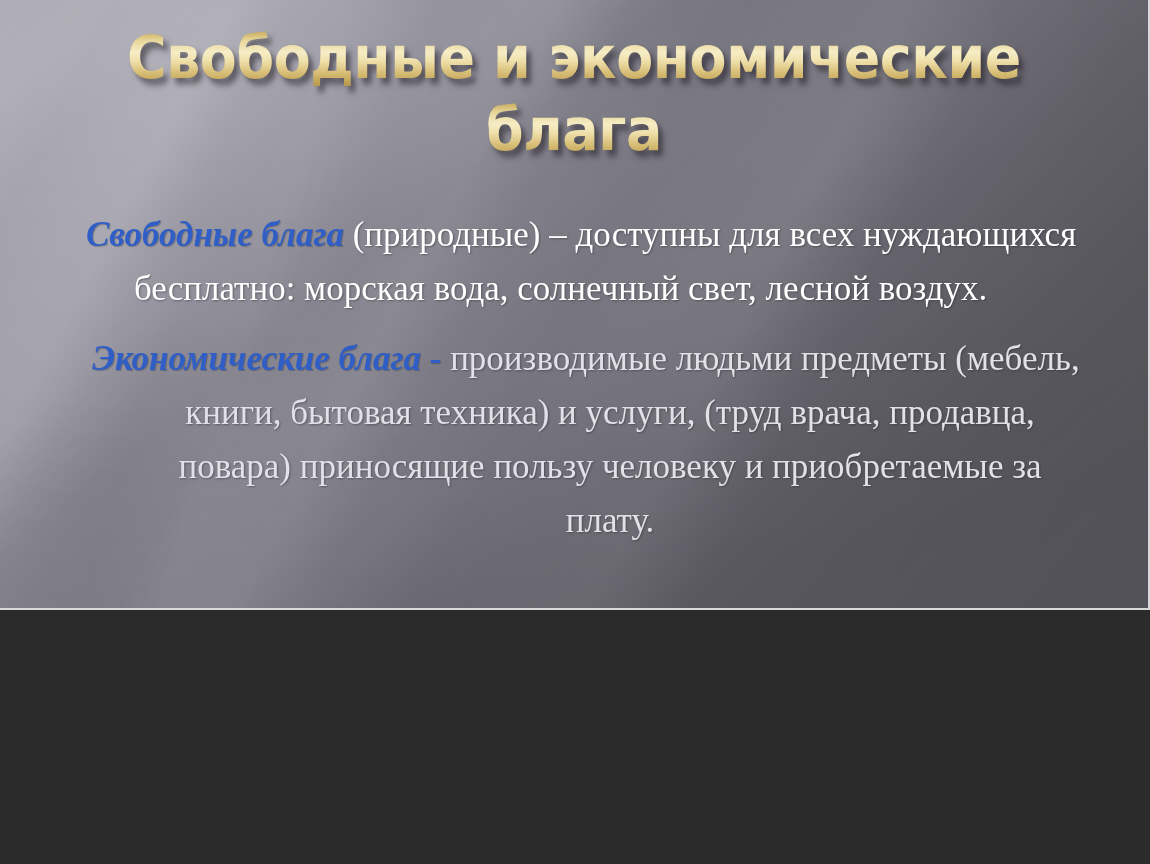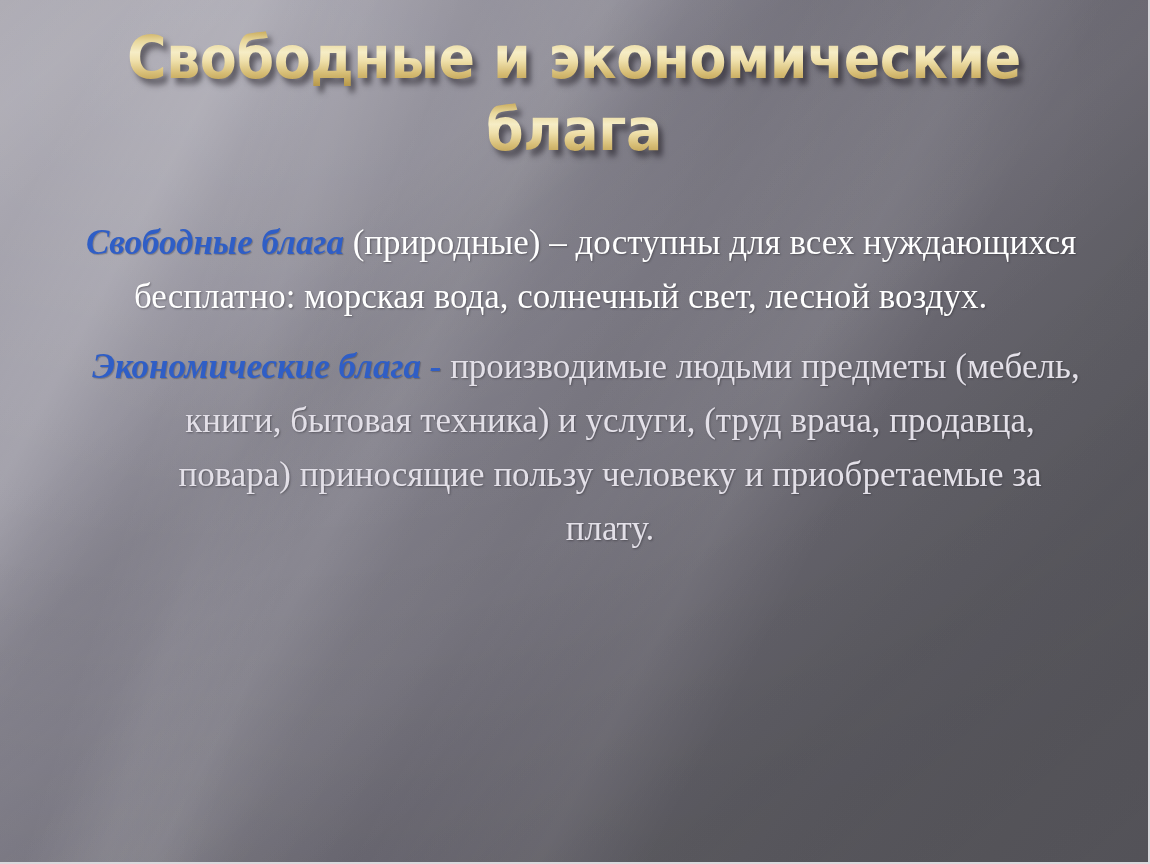--- a/index.html
+++ b/index.html
@@ -5,21 +5,21 @@
 <style>
   html, body {
     margin: 0;
     padding: 0;
     background: #2b2b2b;
   }
 
   #slide {
     position: relative;
     width: 1150px;
-    height: 864px;
+    height: 610px;
     overflow: hidden;
     font-family: "Liberation Serif", "DejaVu Serif", serif;
     
     background:
       linear-gradient(128deg,
         #a9a7b0 0%,
         #a3a1ab 9%,
         #9b99a4 17%,
         #918f9a 25%,
         #86848f 33%,
@@ -122,21 +122,21 @@
     -webkit-text-fill-color: transparent;
     filter: drop-shadow(5px 6px 3px rgba(25,22,28,0.52));
     white-space: nowrap;
     transform: scaleX(0.93);
   }
 
   
   #body-block {
     position: absolute;
     left: 86px;
-    top: 216px;
+    top: 208px;
     width: 1000px;
     z-index: 3;
   }
   .para {
     margin: 0 0 16px 0;
     padding-left: 48px;
     text-indent: -48px;
     font-size: 35px;
     line-height: 54px;
     color: #ffffff;

